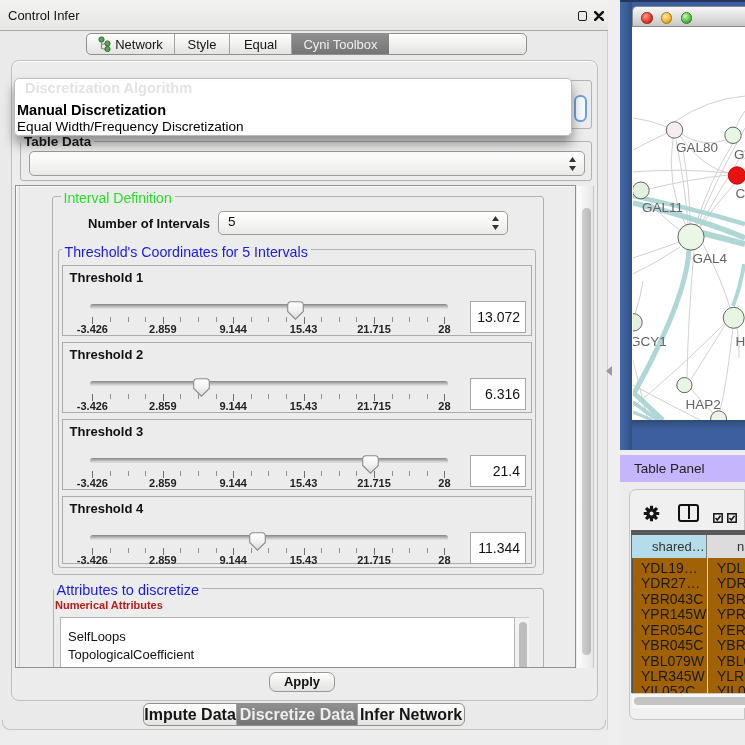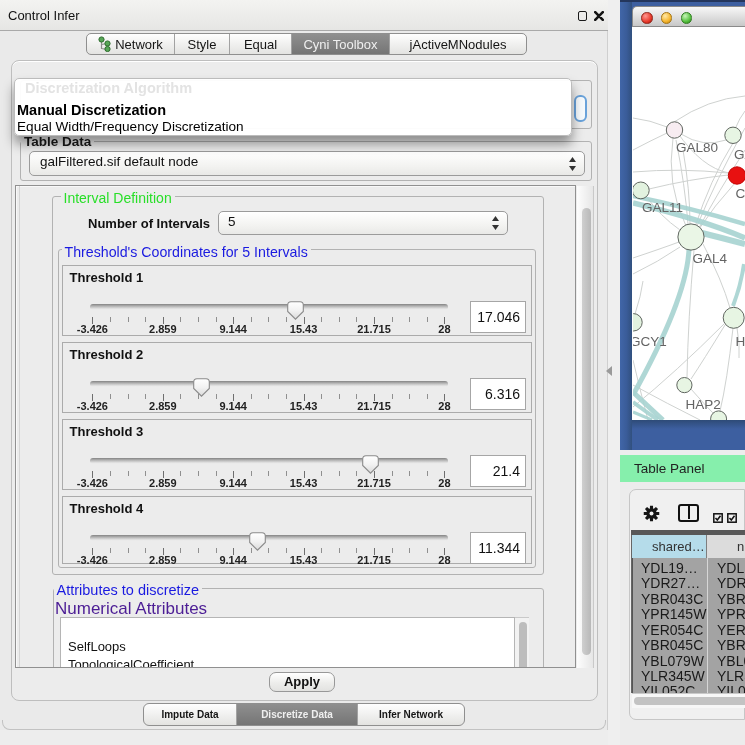--- a/index.html
+++ b/index.html
@@ -13,21 +13,21 @@
   #titlebar .t{position:absolute;left:8px;top:8px;font-size:13px;color:#111;}
   #icoSquare{position:absolute;left:577.5px;top:11px;width:9.5px;height:9.5px;border:1.8px solid #1A1A1A;border-radius:2px;box-sizing:border-box;}
   
   .seg{position:absolute;display:flex;border:1px solid #8F8F8F;border-radius:5px;overflow:hidden;
        background:linear-gradient(#FEFEFE,#E3E3E1);}
   .seg .s{height:100%;display:flex;align-items:center;justify-content:center;
        font-size:13px;font-weight:normal;color:#151515;border-left:1px solid #A2A2A2;box-sizing:border-box;}
   .seg .s:first-child{border-left:none;}
   .seg .on{background:linear-gradient(#8F8F8F,#757575);color:#EFEFEF;}
   #tabsTop{left:86px;top:33px;width:439px;height:20px;}
-  #tabsBot .s{font-weight:bold;font-size:10px;}
+  #tabsBot .s{font-weight:bold;font-size:16px;}
   #tabsBot{left:143px;top:703px;width:320px;height:21px;border-radius:6px;}
   
   #panel{position:absolute;left:11px;top:60px;width:587px;height:641px;background:#ECECEC;
      border:1px solid #BEBEBE;border-radius:8px;box-shadow:inset 0 1px 0 #FFF;box-sizing:border-box;}
   .fieldset{position:absolute;border:1px solid #B2B2B2;border-radius:3px;box-sizing:border-box;}
   .flabel{position:absolute;font-size:14px;background:#ECECEC;padding:0 3px;white-space:nowrap;}
   
   .combo{position:absolute;box-sizing:border-box;border:1px solid #9B9B9B;border-radius:5px;
      background:linear-gradient(#FFFFFF,#F3F3F1 60%,#E9E9E7);box-shadow:inset 0 1px 0 #fff;
      font-size:13.5px;color:#111;}
@@ -63,32 +63,32 @@
      background:linear-gradient(#FFFFFF,#EDEDEB 55%,#E2E2E0);box-sizing:border-box;
      font-size:13px;font-weight:bold;color:#111;text-align:center;line-height:18.5px;}
   
   #divider{position:absolute;left:608px;top:0;width:12px;height:745px;background:#EFEFEF;}
   #blueF{position:absolute;left:620px;top:0;width:125px;height:450px;background:#3D5FA0;}
   #netTitle{position:absolute;left:632px;top:6px;width:113px;height:21px;
      background:linear-gradient(#F7F7F7,#C8C8C8);border:1px solid #8A8A8A;border-right:none;
      border-top-left-radius:5px;box-sizing:border-box;}
   .light{position:absolute;top:5px;width:11.5px;height:11.5px;border-radius:50%;box-sizing:border-box;}
   #netCanvas{position:absolute;left:632px;top:27px;width:113px;height:393px;background:#fff;}
-  #tpBar{position:absolute;left:620px;top:455px;width:125px;height:27px;background:#86efac;}
+  #tpBar{position:absolute;left:620px;top:455px;width:125px;height:27px;background:#c4b5fd;}
   #tpBar .t{position:absolute;left:14px;top:6px;font-size:13.5px;color:#222;}
   #tpBg{position:absolute;left:620px;top:483px;width:125px;height:262px;background:#ECECEC;}
   #tpPanel{position:absolute;left:629px;top:489px;width:116px;height:231px;background:#F0F0F0;
      border:1px solid #C6C6C6;border-top-left-radius:7px;border-bottom-left-radius:7px;box-sizing:border-box;}
   
   #tblDark{position:absolute;left:631px;top:530px;width:114px;height:5px;background:#585858;}
   #tblHead1{position:absolute;left:632px;top:535px;width:75px;height:23.5px;background:#B5DCEA;border-bottom:1px solid #888;
      border-right:1px solid #7E7E7E;box-sizing:border-box;font-size:13px;color:#333;text-align:left;padding-left:20px;line-height:23px;}
   #tblHead2{position:absolute;left:707px;top:535px;width:38px;height:23.5px;background:#DCDCDC;border-bottom:1px solid #888;
      font-size:13px;color:#333;line-height:23px;padding-left:30px;box-sizing:border-box;}
-  #tblBody{position:absolute;left:632px;top:558px;width:113px;height:135px;background:#a3a3a3;overflow:hidden;
+  #tblBody{position:absolute;left:632px;top:558px;width:113px;height:135px;background:#a16207;overflow:hidden;
      border-left:1px solid #555;box-sizing:border-box;}
   .trow{position:absolute;left:0;width:113px;height:15.5px;font-size:14px;color:#1A1A1A;white-space:nowrap;}
   .trow .c1{position:absolute;left:8px;}
   .trow .c2{position:absolute;left:84px;}
   #tblCol{position:absolute;left:707px;top:558px;width:1px;height:135px;background:#D6D6D6;}
   #hsb{position:absolute;left:632px;top:693px;width:113px;height:15px;background:#F7F7F7;border-top:1px solid #C9C9C9;box-sizing:border-box;}
   #hsb .th{position:absolute;left:2px;top:3px;width:115px;height:8px;border-radius:4px;background:#C3C3C3;}
   #tblLeftB{position:absolute;left:631px;top:535px;width:1px;height:158px;background:#666;}
 </style>
 </head>
@@ -111,31 +111,29 @@
       <svg width="13" height="16" viewBox="0 0 13 16" style="margin-right:4px;">
         <path d="M3.5 5 L3.5 13 M3.5 8.5 L9 7.5 M3.5 12.5 L9 13.5" stroke="#8A8A8A" stroke-width="1.2" fill="none"></path>
         <circle cx="3.5" cy="3.5" r="2.6" fill="#57A657" stroke="#2E6B2E"></circle>
         <circle cx="9.5" cy="7.5" r="2.6" fill="#57A657" stroke="#2E6B2E"></circle>
         <circle cx="9.5" cy="13" r="2.6" fill="#57A657" stroke="#2E6B2E"></circle>
       </svg>
       Network</div>
     <div class="s" style="width:55px;">Style</div>
     <div class="s" style="width:62px;">Equal</div>
     <div class="s on" style="width:98px;">Cyni Toolbox</div>
-    <div class="s" style="width:137px;">jActiveMNodules</div>
   </div>
 
   <div class="fieldset" style="left:20px;top:80px;width:572px;height:49px;"></div>
 
   <div class="abs" style="left:574px;top:95px;width:13px;height:27px;border:2.5px solid #69A2DA;border-radius:6px;background:#F6FAFD;box-sizing:border-box;"></div>
 
   <div class="fieldset" style="left:20px;top:141px;width:572px;height:40px;"></div>
   <div class="flabel" style="left:21px;top:134px;color:#1A1A1A;font-size:13.5px;font-weight:bold;">Table Data</div>
   <div class="combo" style="left:29px;top:151px;width:556px;height:25px;">
-    <span class="txt">galFiltered.sif default node</span>
     <svg class="arr" viewBox="0 0 9 14">
         <path d="M4.5 0 L8 5 L1 5 Z M4.5 14 L8 9 L1 9 Z" fill="#333"></path>
       </svg>
   </div>
 
   <div id="viewport">
     <div class="abs" style="left:2.8px;top:0;width:1px;height:100%;background:#D5D5D5;"></div>
     <div class="fieldset" style="left:36px;top:10px;width:492px;height:379px;"></div>
     <div class="flabel" style="left:44.5px;top:4px;color:#28DF28;">Interval Definition</div>
     <div class="abs" style="left:72px;top:30px;font-size:13px;font-weight:bold;color:#111;">Number of Intervals</div>
@@ -181,21 +179,21 @@
       <svg class="thumb" style="left:224.1px;" width="17" height="19" viewBox="0 0 17 19">
           <path d="M4 0.7 L13 0.7 Q16.3 0.7 16.3 4 L16.3 10.5 L8.5 18.2 L0.7 10.5 L0.7 4 Q0.7 0.7 4 0.7 Z" fill="url(#thg1)" stroke="#8A8A8A" stroke-width="1.1"></path>
           <defs>
             <linearGradient id="thg1" x1="0" y1="0" x2="0" y2="1">
               <stop offset="0" stop-color="#FFFFFF"></stop>
               <stop offset="0.5" stop-color="#F2F2F2"></stop>
               <stop offset="1" stop-color="#DADADA"></stop>
             </linearGradient>
           </defs>
         </svg>
-      <div class="vfield">17.046</div>
+      <div class="vfield">13.072</div>
     </div>
 <div class="tbox" style="top:156px;">
       <div class="tlab">Threshold 2</div>
       <div class="track"></div>
       <div class="tick" style="left:29.4px;top:51px;height:7px;background:#6E6E6E;"></div>
         <div class="tick" style="left:47.0px;top:51px;height:4.5px;background:#8F8F8F;"></div>
         <div class="tick" style="left:64.6px;top:51px;height:4.5px;background:#8F8F8F;"></div>
         <div class="tick" style="left:82.2px;top:51px;height:4.5px;background:#8F8F8F;"></div>
         <div class="tick" style="left:99.8px;top:51px;height:7px;background:#6E6E6E;"></div>
         <div class="tick" style="left:117.4px;top:51px;height:4.5px;background:#8F8F8F;"></div>
@@ -312,23 +310,23 @@
               <stop offset="0.5" stop-color="#F2F2F2"></stop>
               <stop offset="1" stop-color="#DADADA"></stop>
             </linearGradient>
           </defs>
         </svg>
       <div class="vfield">11.344</div>
     </div>
 
     <div class="fieldset" style="left:37px;top:402px;width:491px;height:90px;"></div>
     <div class="flabel" style="left:37.5px;top:396px;color:#1A1AE0;font-size:14.5px;">Attributes to discretize</div>
-    <div class="abs" style="left:39px;top:413px;font-size:17px;font-weight:normal;color:#4c1d95;">Numerical Attributes</div>
+    <div class="abs" style="left:39px;top:413px;font-size:11px;font-weight:bold;color:#b91c1c;">Numerical Attributes</div>
     <div id="attrlist">
-      <div style="padding-top:20px;">SelfLoops</div>
+      <div style="padding-top:10px;">SelfLoops</div>
       <div>TopologicalCoefficient</div>
       <div>BetweennessCentrality</div>
     </div>
     <div id="lsb">
         <div class="th"></div>
       </div>
   </div>
   <div id="vsb">
       <div class="th"></div>
     </div>

